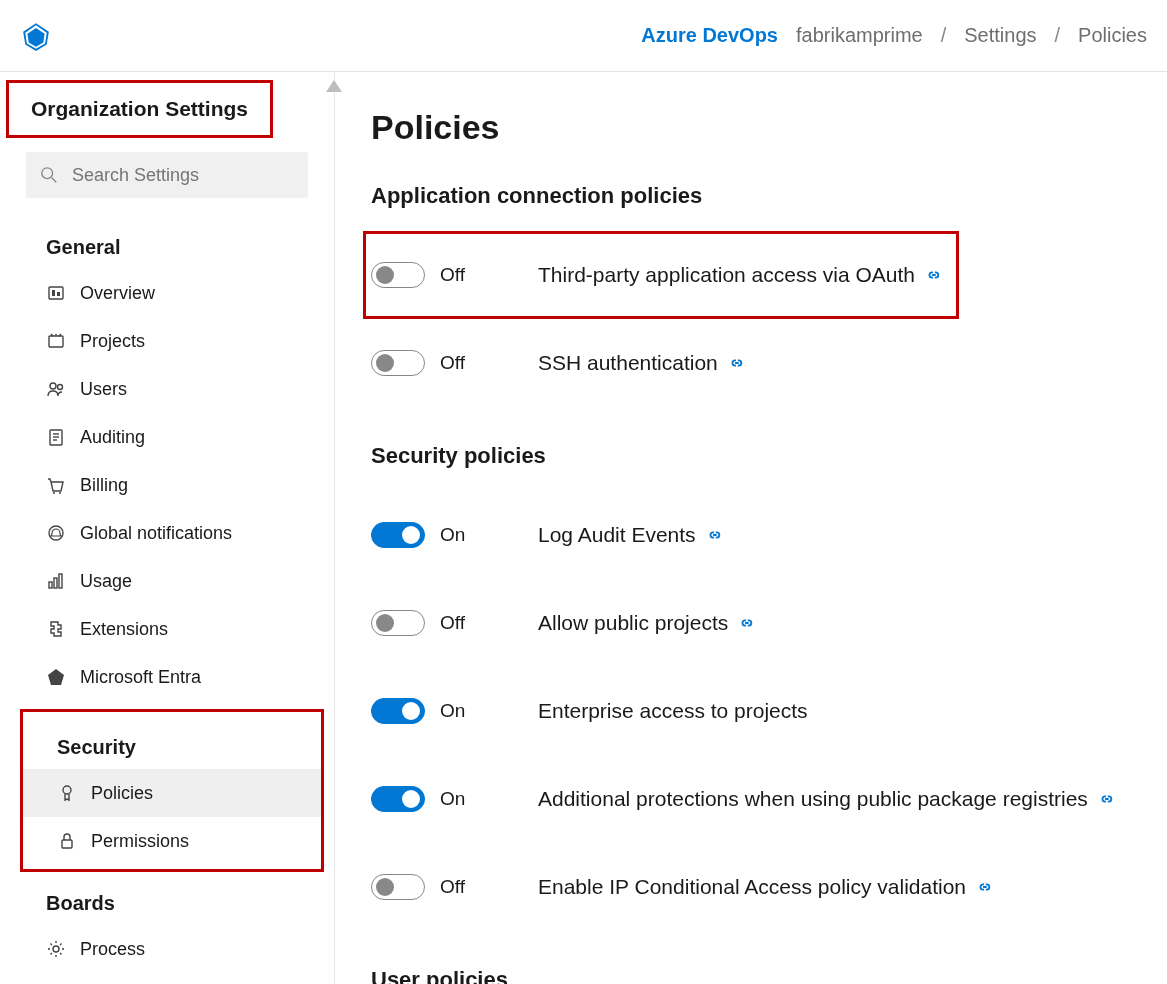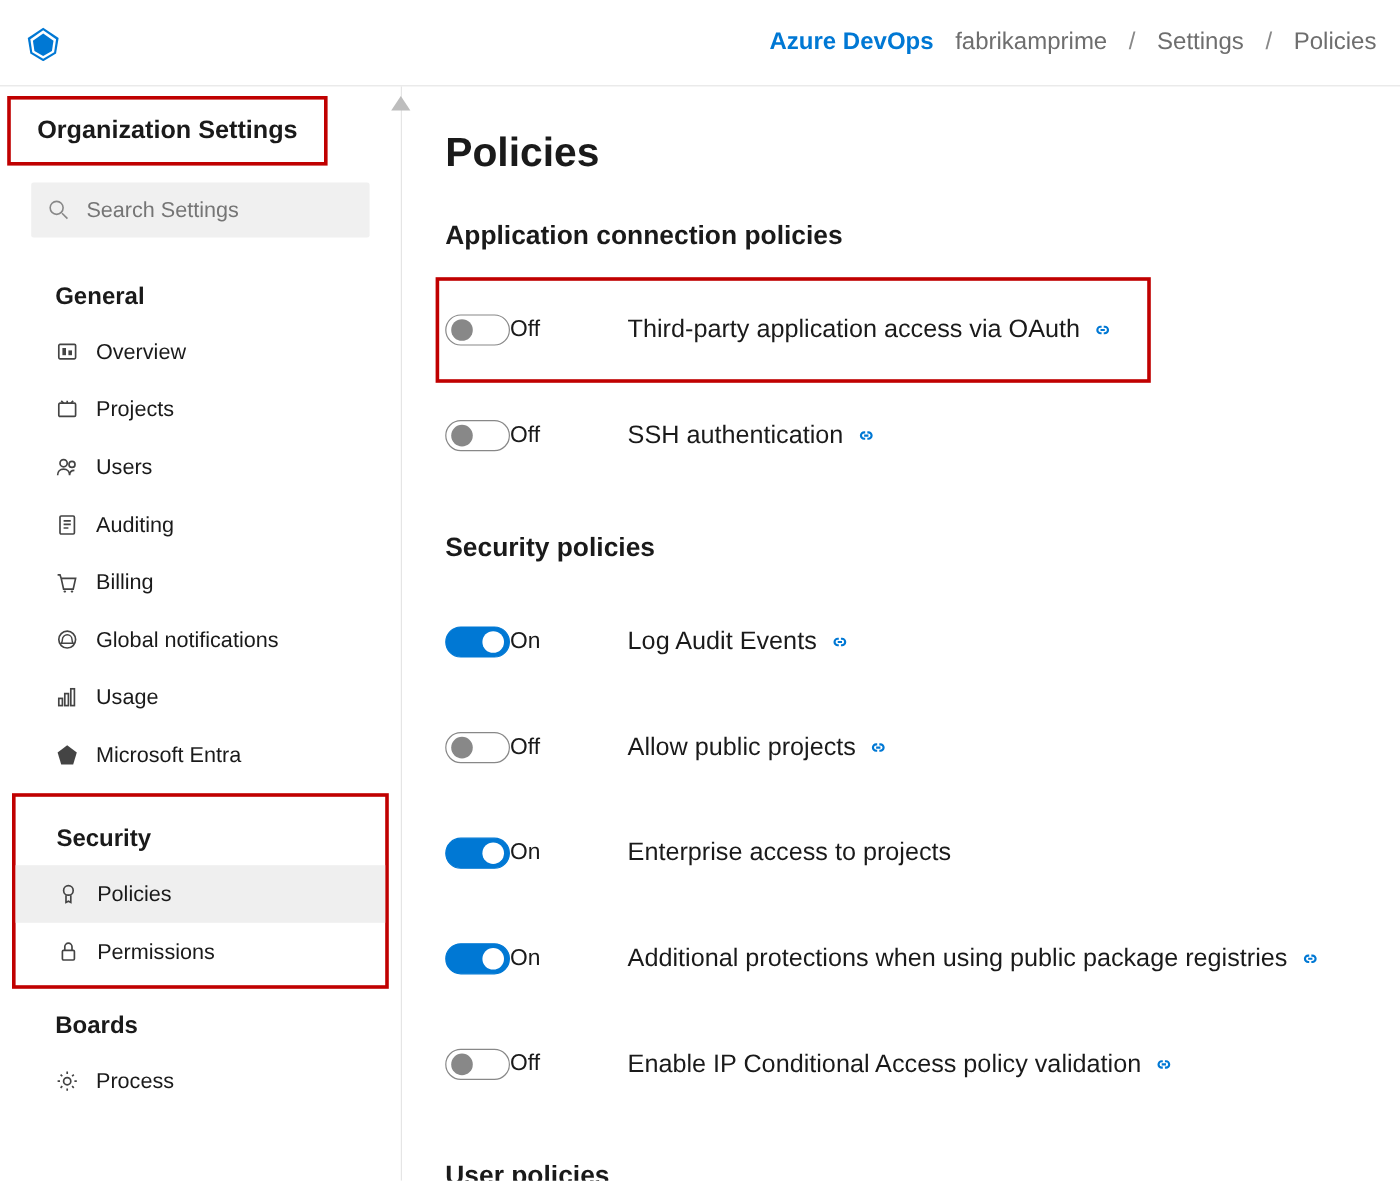--- a/index.html
+++ b/index.html
@@ -104,21 +104,21 @@
   }
   .nav-icon {
     width: 20px; height: 20px;
     display: inline-flex;
     align-items: center; justify-content: center;
     color: #444;
   }
   .security-box {
     border: 3px solid #c00000;
     padding: 4px 0 4px 0;
-    margin: 8px 10px 0 10px;
+    margin: 8px 10px 0 20px;
   }
   .security-box .section-hdr { padding-left: 34px; }
   .security-box .nav-item { padding-left: 34px; }
   
   .main {
     flex: 1;
     padding: 36px 20px 0 36px;
     position: relative;
   }
   .page-title {
@@ -163,21 +163,21 @@
   .toggle.on {
     background: #0078d4;
     border-color: #0078d4;
   }
   .toggle.on .knob {
     left: auto; right: 4px;
     background: #fff;
   }
   .toggle-label {
     width: 84px;
-    margin-left: 0;
+    margin-left: 15px;
     font-size: 19px;
     color: #1a1a1a;
   }
   .policy-name {
     font-size: 21px;
     margin-left: 14px;
     display: flex;
     align-items: center;
     gap: 10px;
   }
@@ -346,20 +346,28 @@
           <span class="nav-icon">
             <svg width="18" height="18" viewBox="0 0 18 18">
               <use href="#i-usage"></use>
             </svg>
           </span>
           <span>Usage</span>
         </div>
         <div class="nav-item">
           <span class="nav-icon">
             <svg width="18" height="18" viewBox="0 0 18 18">
+              <use href="#i-extensions"></use>
+            </svg>
+          </span>
+          <span>Extensions</span>
+        </div>
+        <div class="nav-item">
+          <span class="nav-icon">
+            <svg width="18" height="18" viewBox="0 0 18 18">
               <use href="#i-entra"></use>
             </svg>
           </span>
           <span>Microsoft Entra</span>
         </div>
       </div>
 
     
     <div class="security-box">
       <div class="section-hdr">Security</div>

